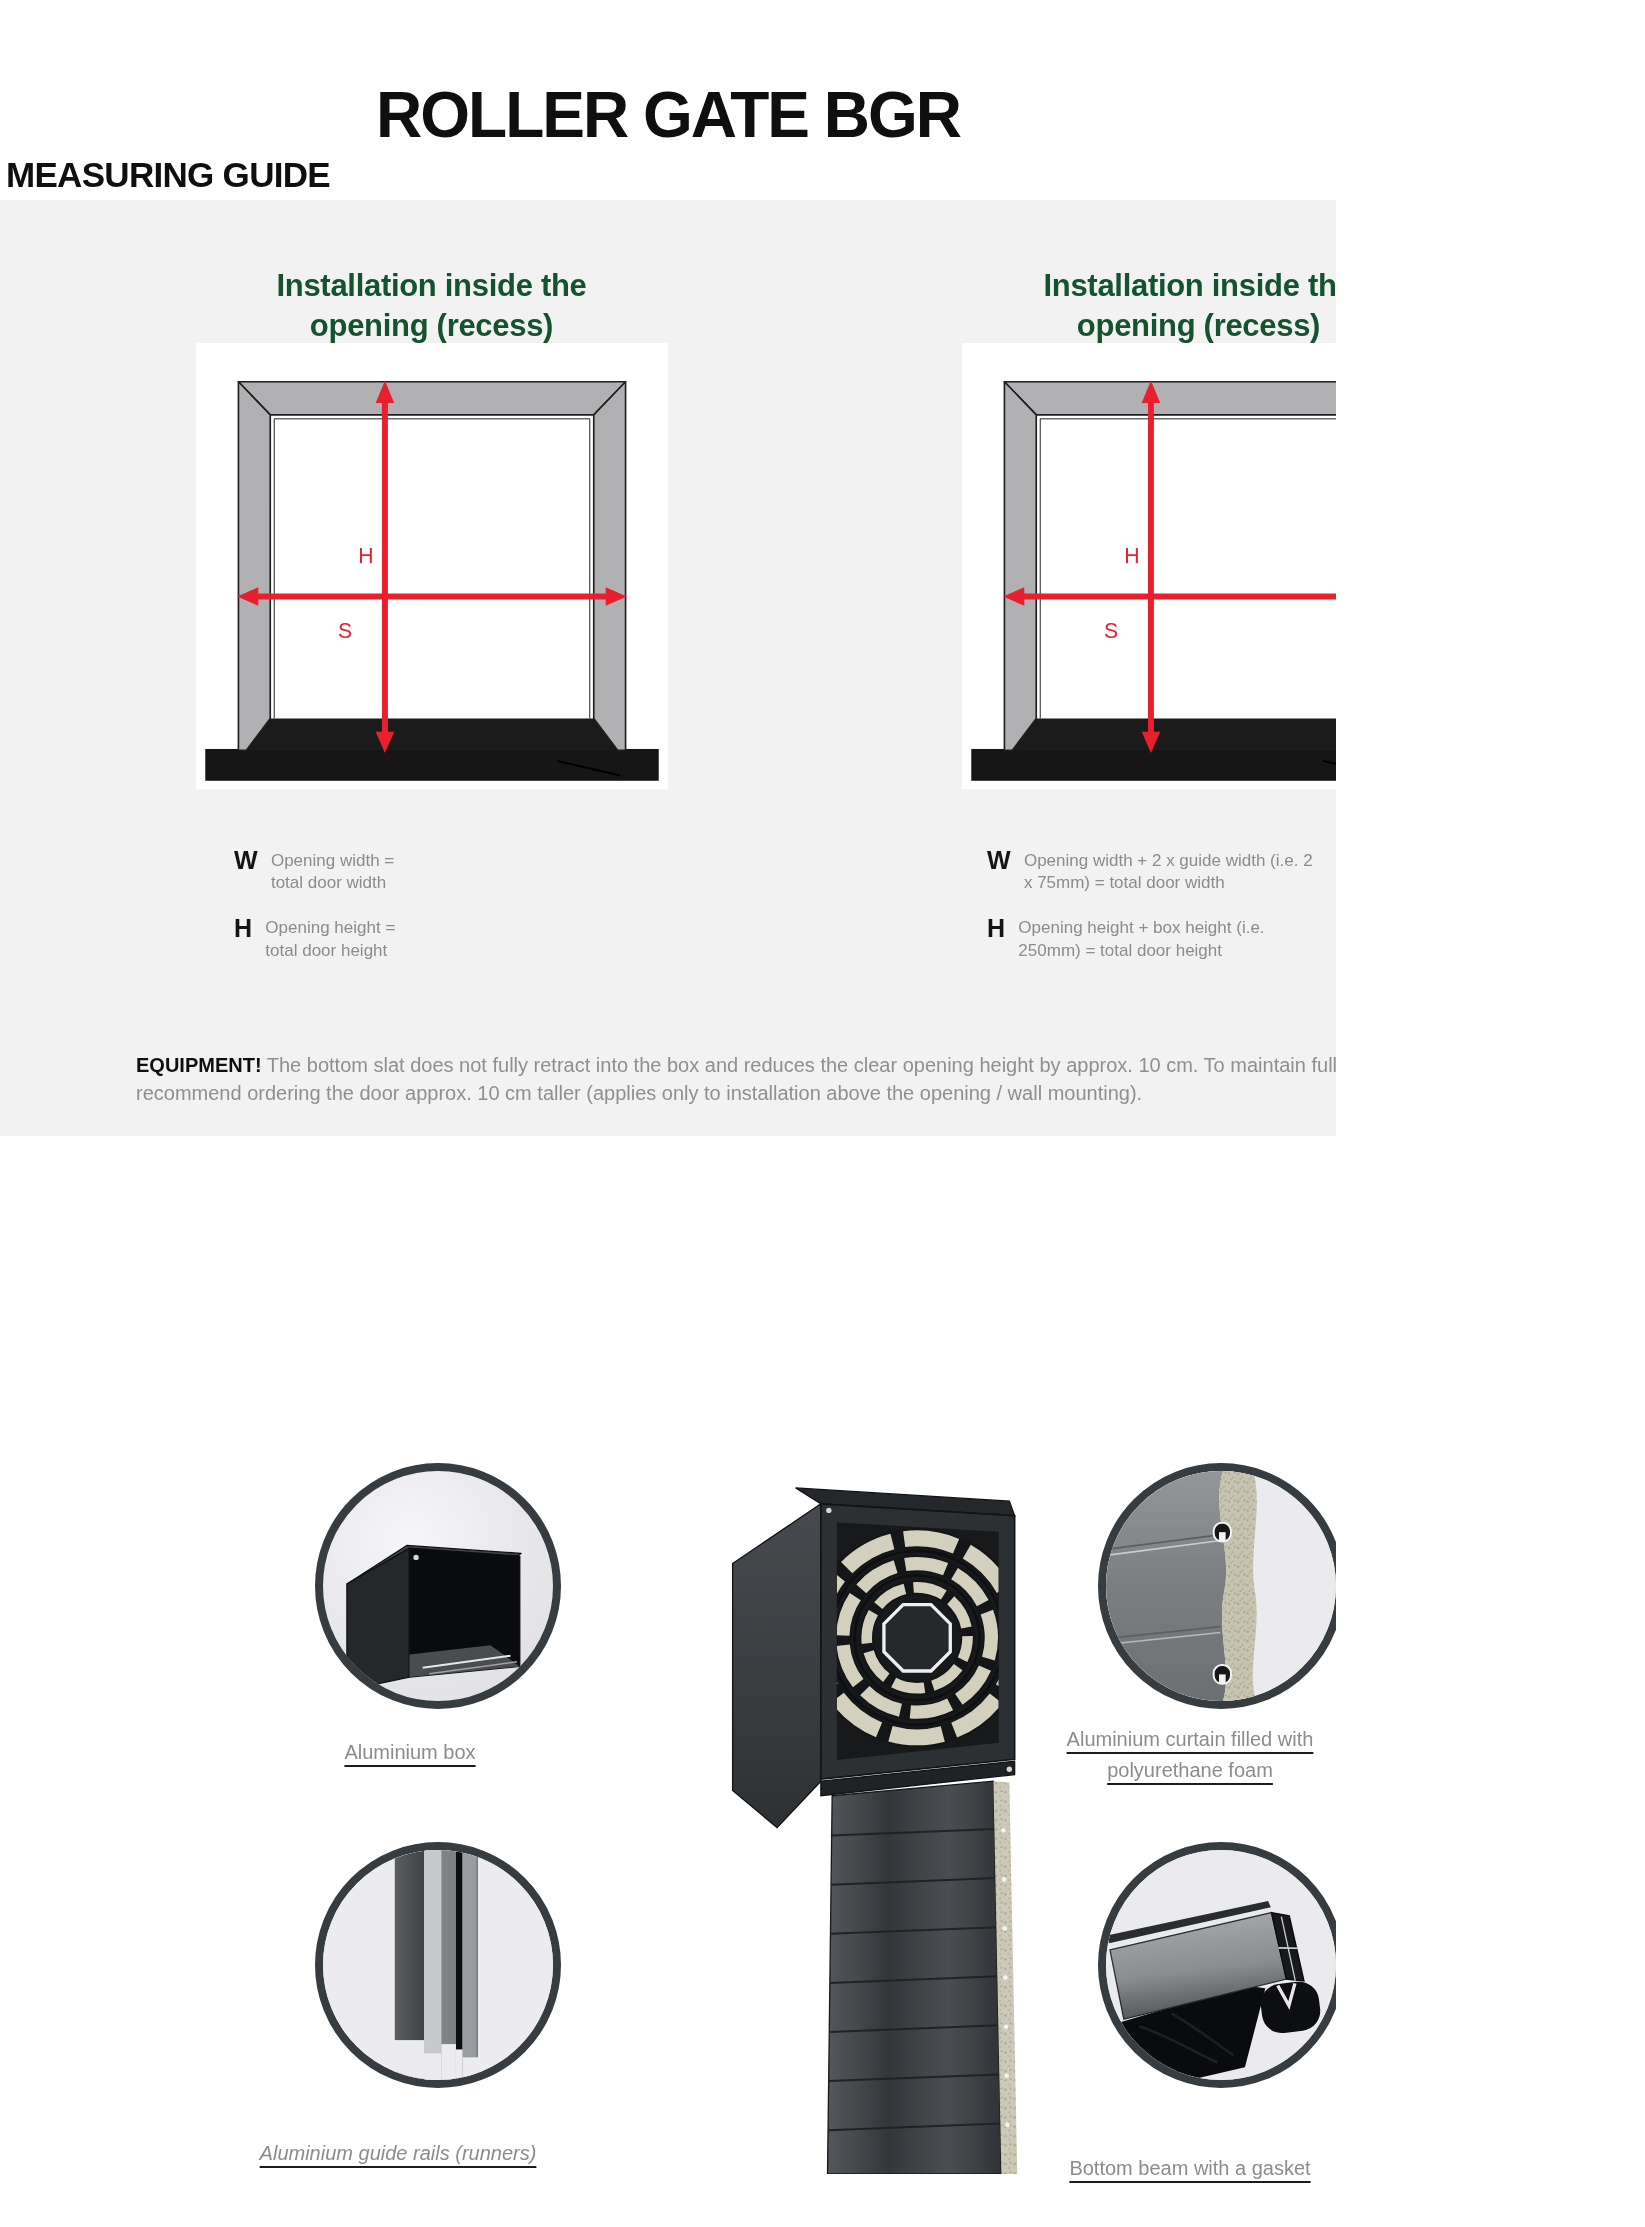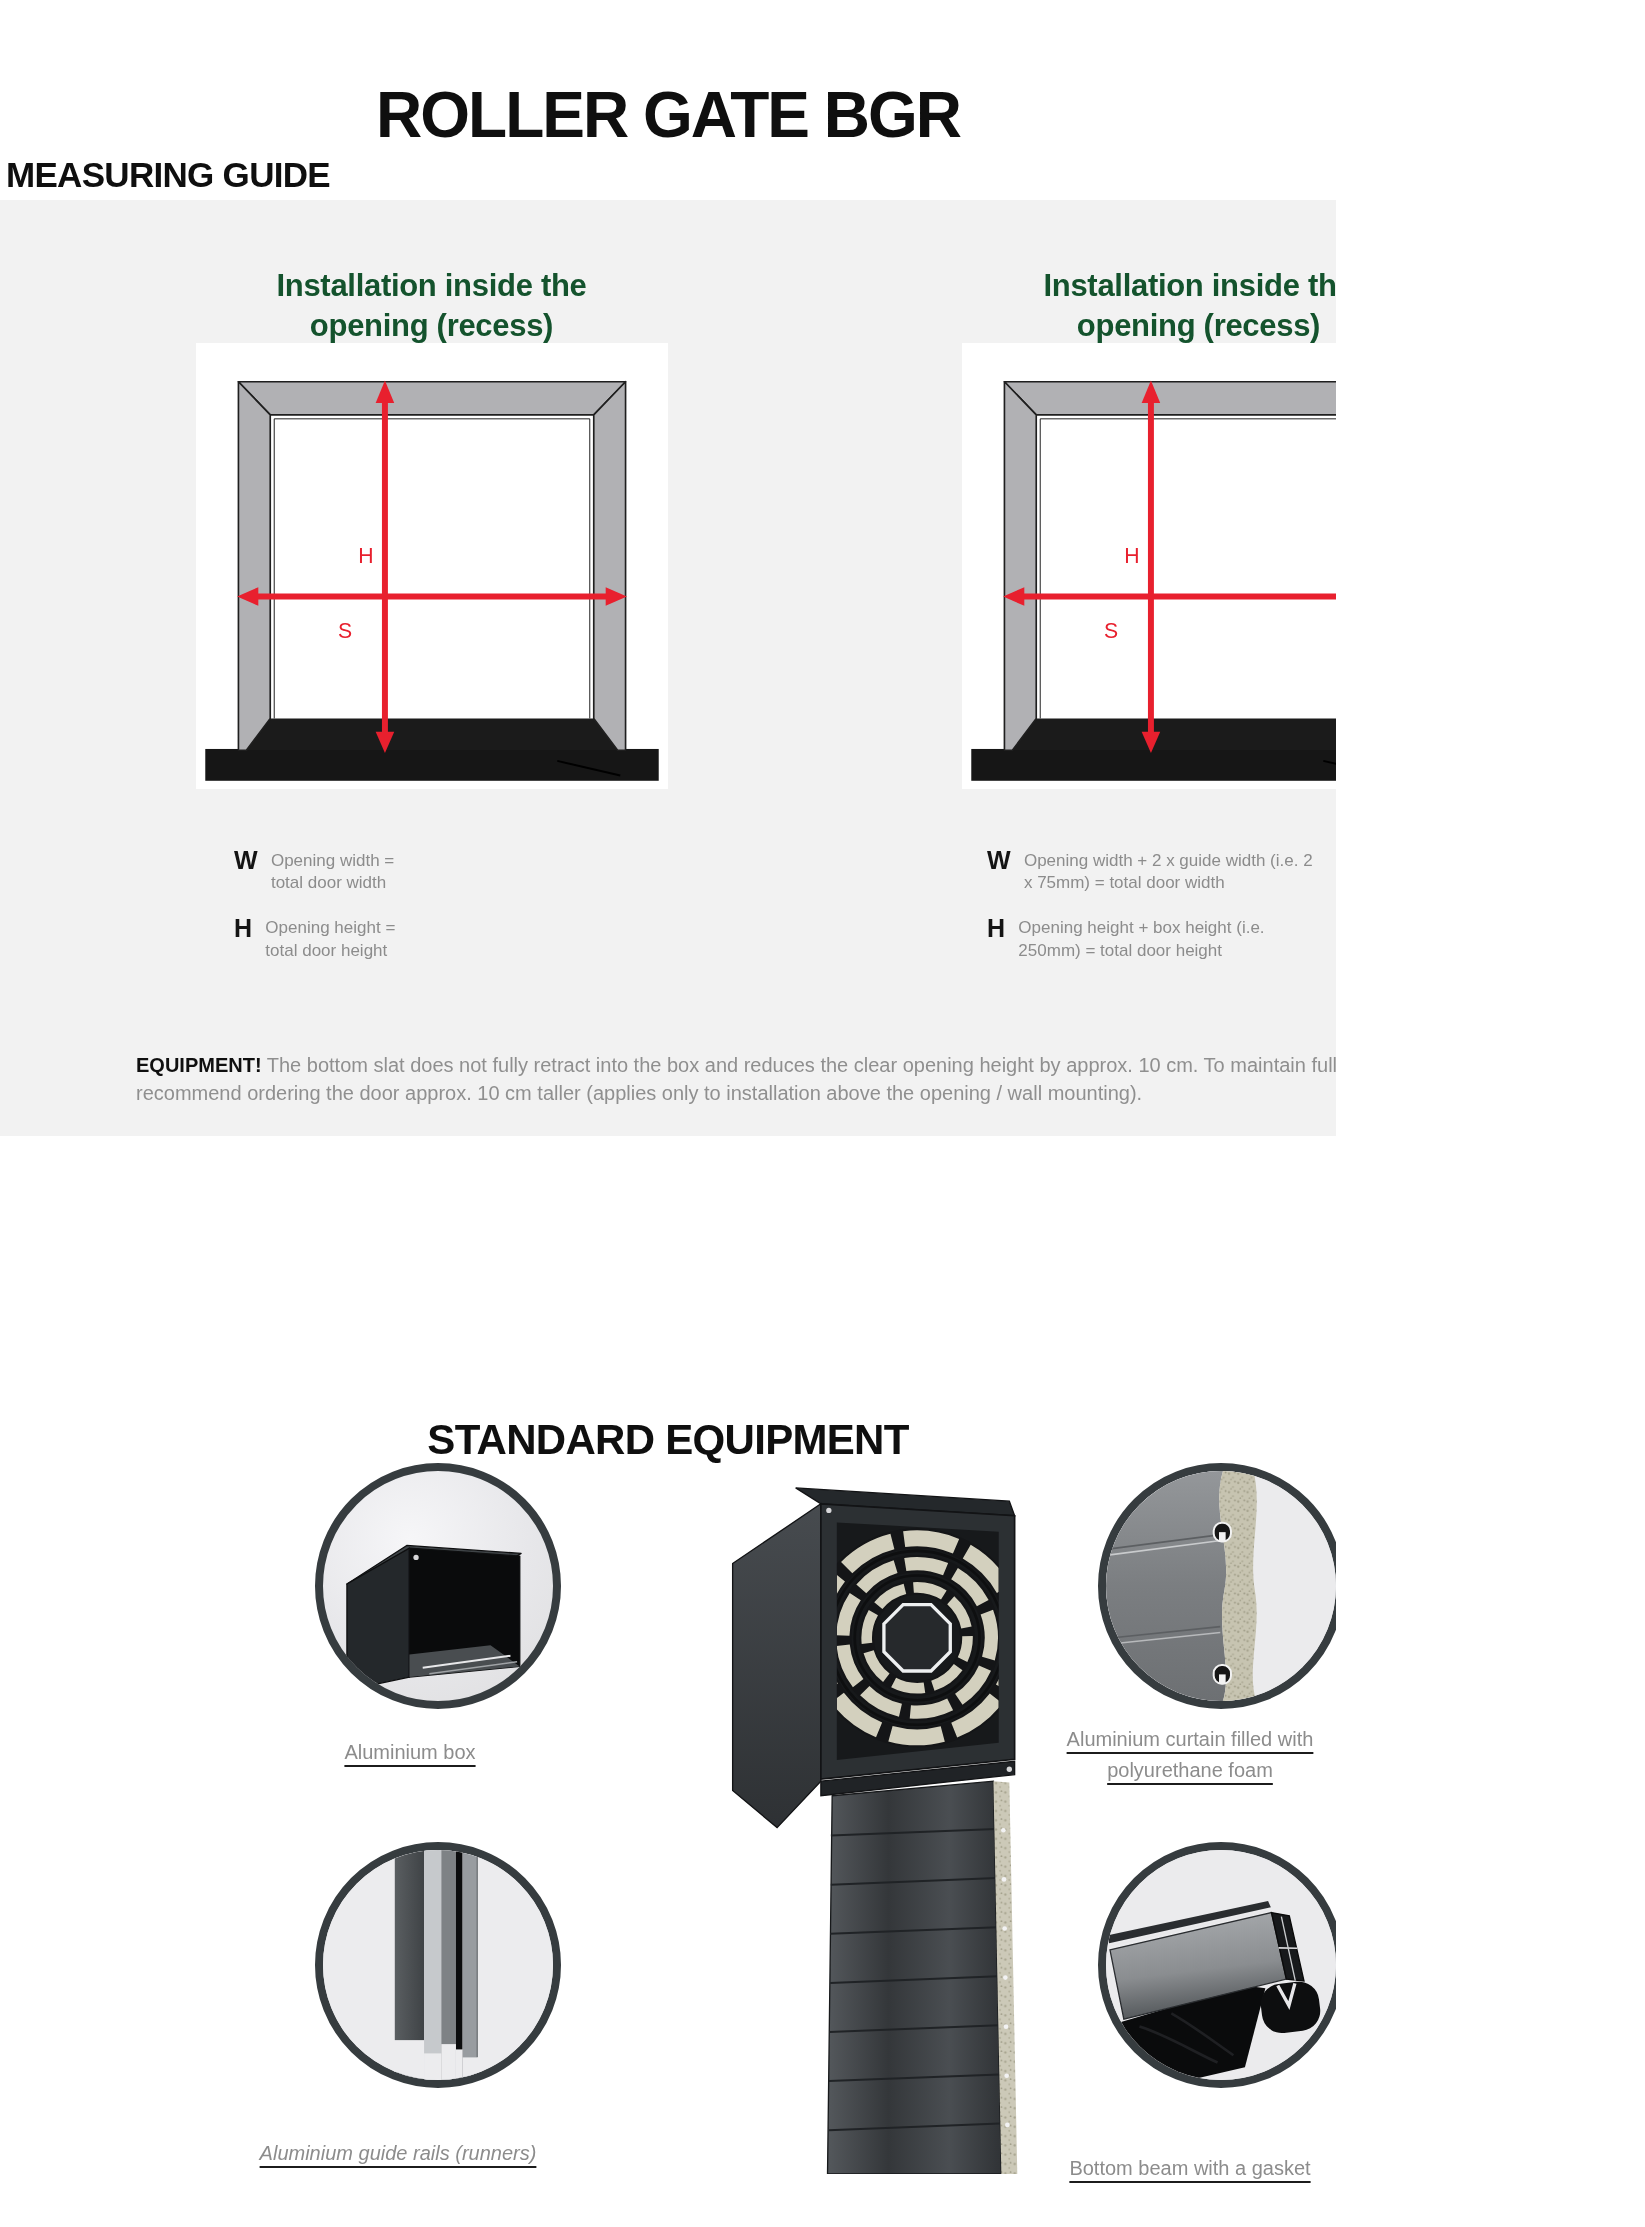--- a/index.html
+++ b/index.html
@@ -165,21 +165,20 @@
       </div>
     </div>
 
     <p class="important">
       <strong>EQUIPMENT!</strong>
       <span>The bottom slat does not fully retract into the box and reduces the clear opening height by approx. 10 cm. To maintain full clearance, we recommend ordering the door approx. 10 cm taller (applies only to installation above the opening / wall mounting).</span>
     </p>
   </section>
 
 
-  <h2 class="equip-heading">STANDARD EQUIPMENT</h2>
 
   <figure class="circle-fig fig-box">
     <svg viewBox="0 0 346 346">
       <g stroke="#0e0f10" stroke-width="2" stroke-linejoin="round">
         <polygon points="126,112 298,124 208,182 36,170" fill="#3f4447"></polygon>
         <polygon points="36,170 130,116 130,310 36,330" fill="#24282b"></polygon>
         <polygon points="130,116 296,128 296,294 130,310" fill="#0a0b0c"></polygon>
       </g>
       <polygon points="130,310 296,294 252,262 130,276" fill="#494d50"></polygon>
       <line x1="150" y1="296" x2="282" y2="278" stroke="#e8e8ea" stroke-width="3"></line>

